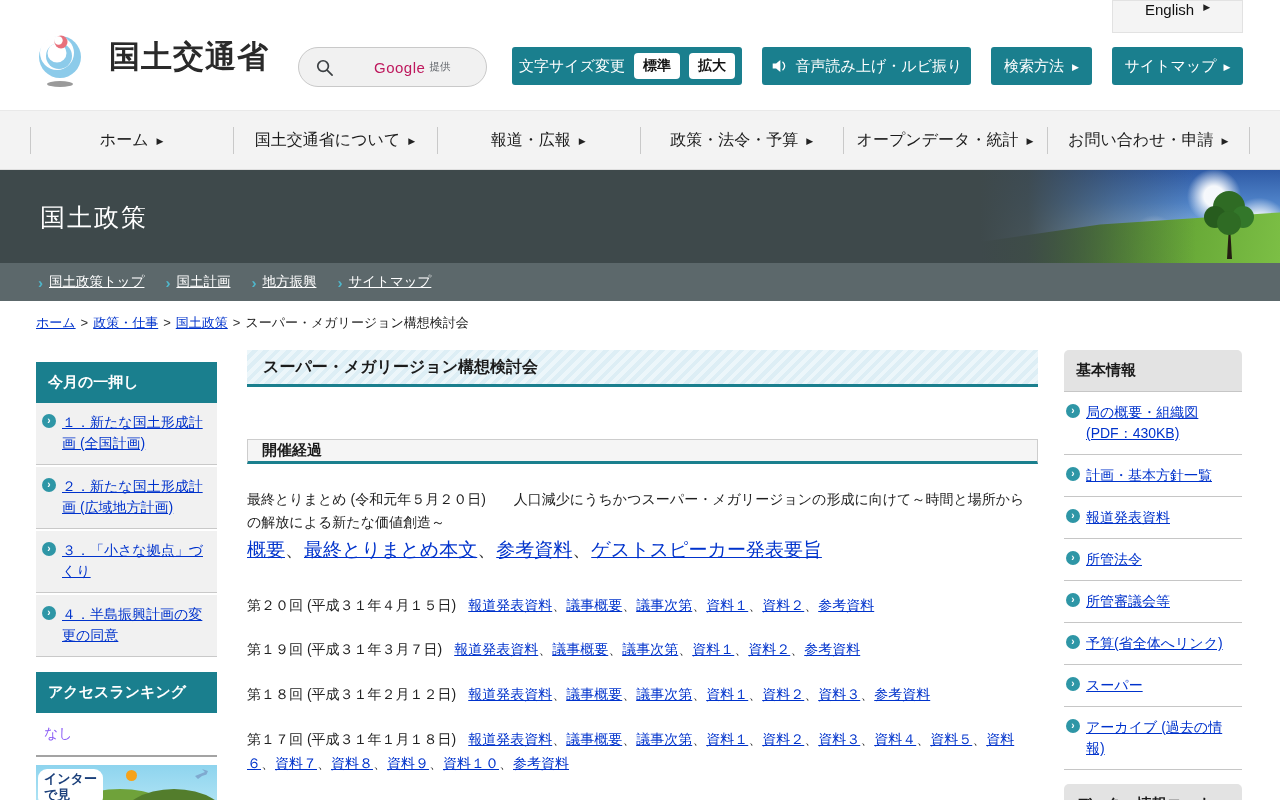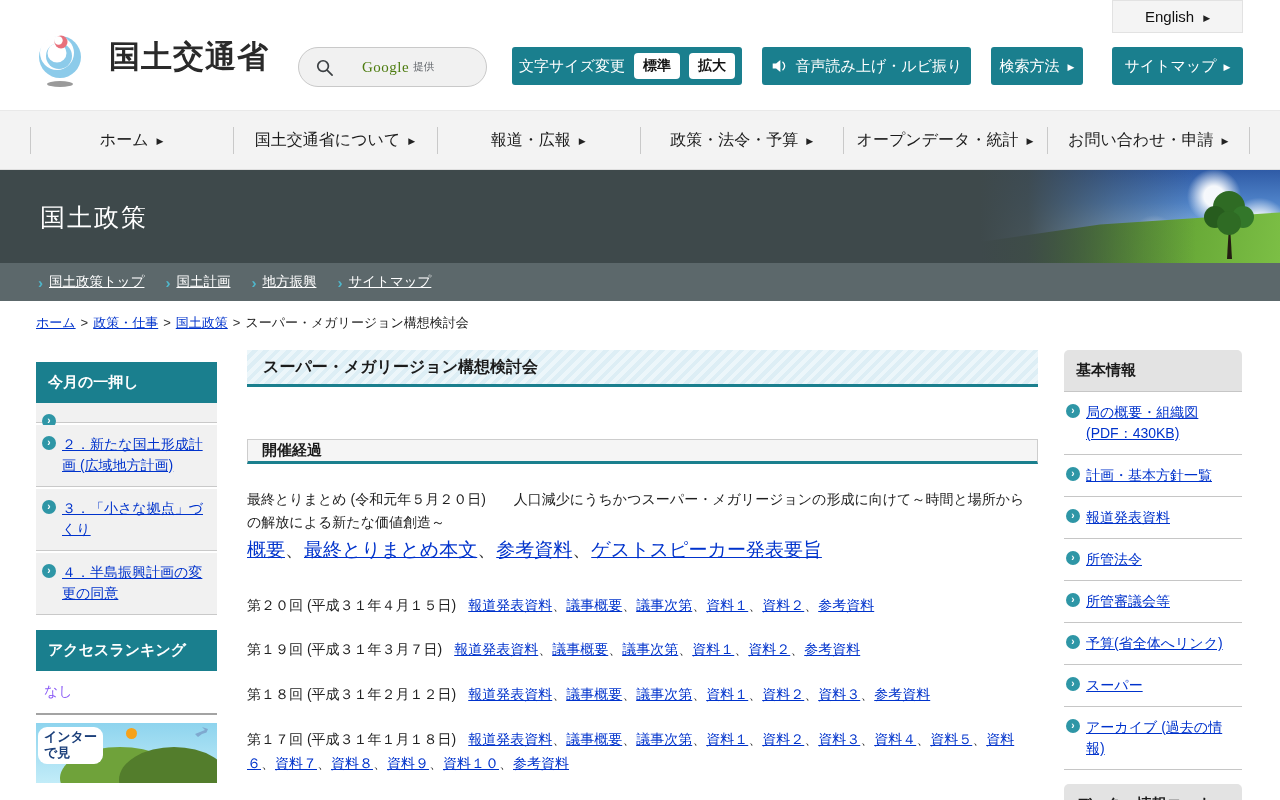--- a/index.html
+++ b/index.html
@@ -10,33 +10,33 @@
   }
   a { text-decoration:underline; cursor:pointer; }
 
   
   #site-header { position:relative; height:110px; background:#fff; }
   .logo { position:absolute; left:34px; top:26px; display:flex; align-items:center; gap:21px; cursor:pointer; }
   .logo-text { font-size:31px; font-weight:700; color:#2a2a2a; letter-spacing:1px; }
   .search-pill { position:absolute; left:298px; top:47px; width:189px; height:40px;
     border-radius:21px; background:#f1f1f1; border:1px solid #c9c9c9;
     display:flex; align-items:center; padding:0 16px; cursor:text; }
-  .search-pill .g  { color:#4d7c0f; font-size:15px; margin-left:28px; letter-spacing:.5px;font-family:Liberation Serif, serif; }
+  .search-pill .g  { color:#be185d; font-size:15px; margin-left:40px; letter-spacing:.5px; }
   .search-pill .gp { color:#5f6368; font-size:10.5px; margin-left:4px; }
   .hbtn { position:absolute; top:47px; height:38px; background:#1A7F8E; color:#fff;
     border-radius:3px; display:flex; align-items:center; justify-content:center;
     font-size:15px; cursor:pointer; }
   #font-btn   { left:512px; width:230px; gap:9px; }
   #tts-btn    { left:762px; width:209px; gap:8px; }
-  #srch-btn   { left:991px; width:92px; gap:8px; }
+  #srch-btn   { left:991px; width:101px; gap:8px; }
   #map-btn    { left:1112px; width:131px; gap:7px; }
   .mini { background:#fff; color:#111; border-radius:4px; padding:4px 9px; font-size:14px; font-weight:700; cursor:pointer; }
   .arr  { font-size:9px; position:relative; top:1px; }
   .english-btn { position:absolute; left:1112px; top:0; width:131px; height:33px;
-    background:#f4f4f4; border:1px solid #e2e2e2; display:flex; align-items:center;
+    background:#f4f4f4; border:1px solid #e2e2e2; display:flex; align-items:flex-start;
     justify-content:center; gap:9px; font-size:15px; color:#111; cursor:pointer; }
   .english-btn .arr { color:#222; }
 
   
   #global-nav { height:60px; background:#f3f3f3; border-top:1px solid #e9e9e9;
     border-bottom:1px solid #dfdfdf; display:flex; padding:0 30px; position:relative; }
   #global-nav::after { content:""; position:absolute; right:30px; top:16px; width:1px; height:27px; background:#c9c9c9; }
   .nav-item { flex:1; display:flex; align-items:center; justify-content:center; gap:8px;
     font-size:16px; color:#1b1b1b; cursor:pointer; position:relative; }
   .nav-item::before { content:""; position:absolute; left:0; top:16px; width:1px; height:27px; background:#c9c9c9; }
@@ -239,21 +239,21 @@
   </div>
 
 <div id="breadcrumb"><a class="bc-link" href="#">ホーム</a><span class="bc-sep">&gt;</span><a class="bc-link" href="#">政策・仕事</a><span class="bc-sep">&gt;</span><a class="bc-link" href="#">国土政策</a><span class="bc-sep">&gt;</span><span class="bc-cur">スーパー・メガリージョン構想検討会</span></div>
 
 <div class="content">
 
   <aside class="left">
     <div>
       <div class="teal-head">今月の一押し</div>
       <div id="monthly-items">
-          <div class="side-item"><span class="bullet">›</span></div>
+          <div class="side-item"><span class="bullet">›</span><a class="side-link" href="#">１．新たな国土形成計画 (全国計画)</a></div>
           <div class="side-item"><span class="bullet">›</span><a class="side-link" href="#">２．新たな国土形成計画 (広域地方計画)</a></div>
           <div class="side-item"><span class="bullet">›</span><a class="side-link" href="#">３．「小さな拠点」づくり</a></div>
           <div class="side-item"><span class="bullet">›</span><a class="side-link" href="#">４．半島振興計画の変更の同意</a></div>
         </div>
     </div>
 
     <div class="access-box">
       <div class="teal-head">アクセスランキング</div>
       <div class="plain-item">なし</div>
     </div>

